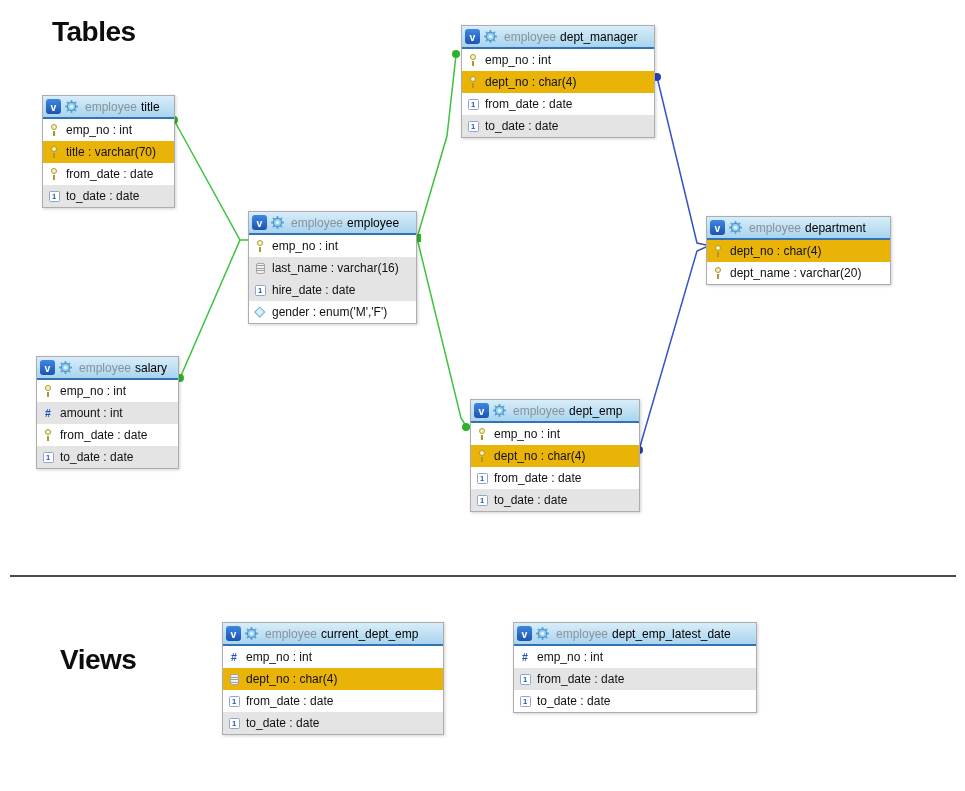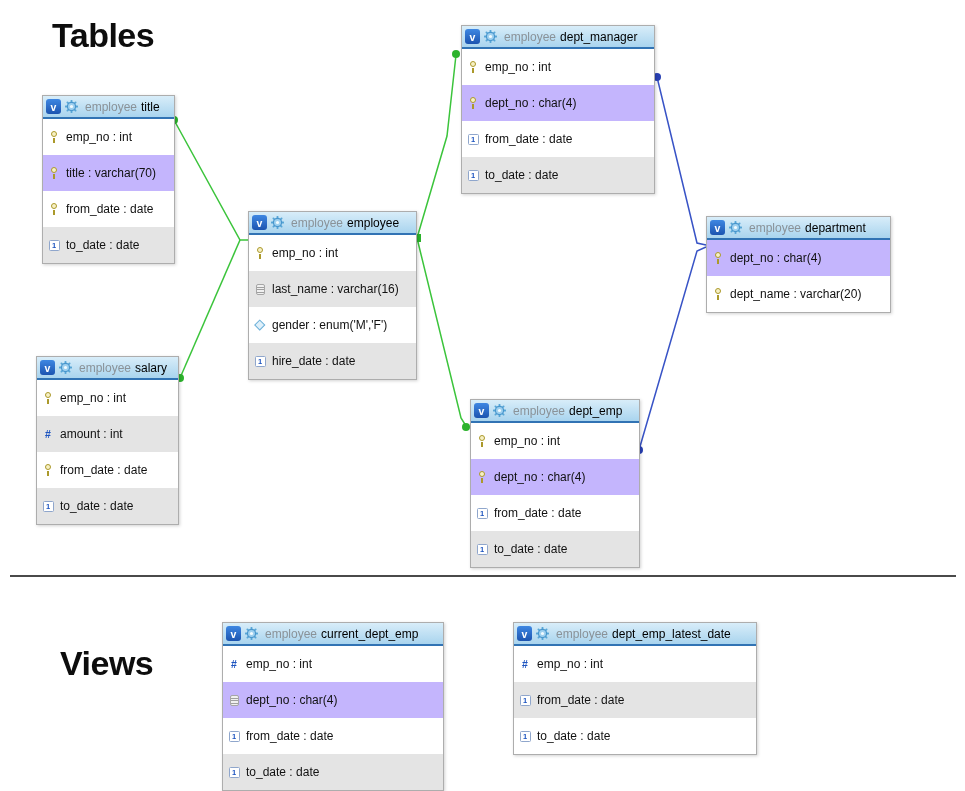--- a/index.html
+++ b/index.html
@@ -1,36 +1,36 @@
 <!DOCTYPE html>
 <html><head>
 <meta charset="utf-8">
 <style>
   html,body{margin:0;padding:0;background:#fff;}
   .page{position:relative;width:965px;height:791px;background:#ffffff;overflow:hidden;
         font-family:"Liberation Sans",sans-serif;}
   .overlay{position:absolute;left:0;top:0;z-index:0;}
-  .h1{position:absolute;z-index:2;font-weight:bold;font-size:34px;color:#0d0d0d;
+  .h1{position:absolute;z-index:2;font-weight:bold;font-size:28px;color:#0d0d0d;
       font-family:"Liberation Sans",sans-serif;letter-spacing:-0.5px;}
   .divider{position:absolute;left:10px;top:575px;width:946px;height:2px;background:#4a4a4a;z-index:1;}
 
   .entity{position:absolute;z-index:1;background:#fff;border:1px solid #adadad;
           box-shadow:1px 1px 3px rgba(0,0,0,.18);font-size:12px;color:#000;}
   .ehead{height:21px;display:flex;align-items:center;padding:0 4px 0 2px;
          background:linear-gradient(#d8edf9,#a9d4ee);border-bottom:2px solid #3173b4;white-space:nowrap;}
   .vbadge{width:15px;height:15px;flex:none;border-radius:3px;margin:0 2px 0 1px;
           background:linear-gradient(#3e87e2,#1c54b0);color:#fff;font-weight:bold;font-size:10.5px;
           display:flex;align-items:center;justify-content:center;}
   .gear{flex:none;margin:0 2px;}
   .schema{color:#8a9298;margin-left:5px;}
   .tname{color:#000;font-weight:normal;margin-left:4px;}
 
-  .row{height:36px;display:flex;align-items:center;white-space:nowrap;}
+  .row{height:22px;display:flex;align-items:center;white-space:nowrap;}
   .bg-white{background:#ffffff;}
-  .bg-pink{background:#c4b5fd;}
+  .bg-pink{background:#eab308;}
   .bg-gray{background:#e4e4e4;}
   .ctext{color:#111;}
 
   .ci{position:relative;width:12px;height:12px;flex:none;margin:0 6px 0 5px;
       display:flex;align-items:center;justify-content:center;}
   .ci[data-icon="key"]::before{content:"";position:absolute;top:0;left:3px;width:4px;height:4px;
       border:1.6px solid #ab992b;border-radius:50%;background:#f7f1c6;}
   .ci[data-icon="key"]::after{content:"";position:absolute;top:6.5px;left:5.2px;width:2px;height:5.5px;
       background:#ab992b;box-shadow:2px 2px 0 -1px #ab992b;}
   .ci[data-icon="date"]::before{content:"1";width:9px;height:9px;border:1px solid #8fa6cc;background:#fff;
@@ -125,28 +125,28 @@
       <span class="tname">employee</span>
     </div>
     <div class="row bg-white">
         <span class="ci" data-icon="key"></span>
         <span class="ctext">emp_no : int</span>
       </div>
     <div class="row bg-gray">
         <span class="ci" data-icon="text"></span>
         <span class="ctext">last_name : varchar(16)</span>
       </div>
+    <div class="row bg-gray">
+        <span class="ci" data-icon="date"></span>
+        <span class="ctext">hire_date : date</span>
+      </div>
     <div class="row bg-white">
         <span class="ci" data-icon="enum"></span>
         <span class="ctext">gender : enum('M','F')</span>
       </div>
-    <div class="row bg-gray">
-        <span class="ci" data-icon="date"></span>
-        <span class="ctext">hire_date : date</span>
-      </div>
   </div>
 
   <div class="entity" style="left:36px;top:356px;width:141px;">
     <div class="ehead">
       <span class="vbadge">v</span>
       <svg class="gear" viewBox="0 0 14 14" width="13" height="13">
           <g stroke="#58a6d6" stroke-width="2" stroke-linecap="round">
             <line x1="7" y1="0.8" x2="7" y2="13.2"></line>
             <line x1="0.8" y1="7" x2="13.2" y2="7"></line>
             <line x1="2.6" y1="2.6" x2="11.4" y2="11.4"></line>

